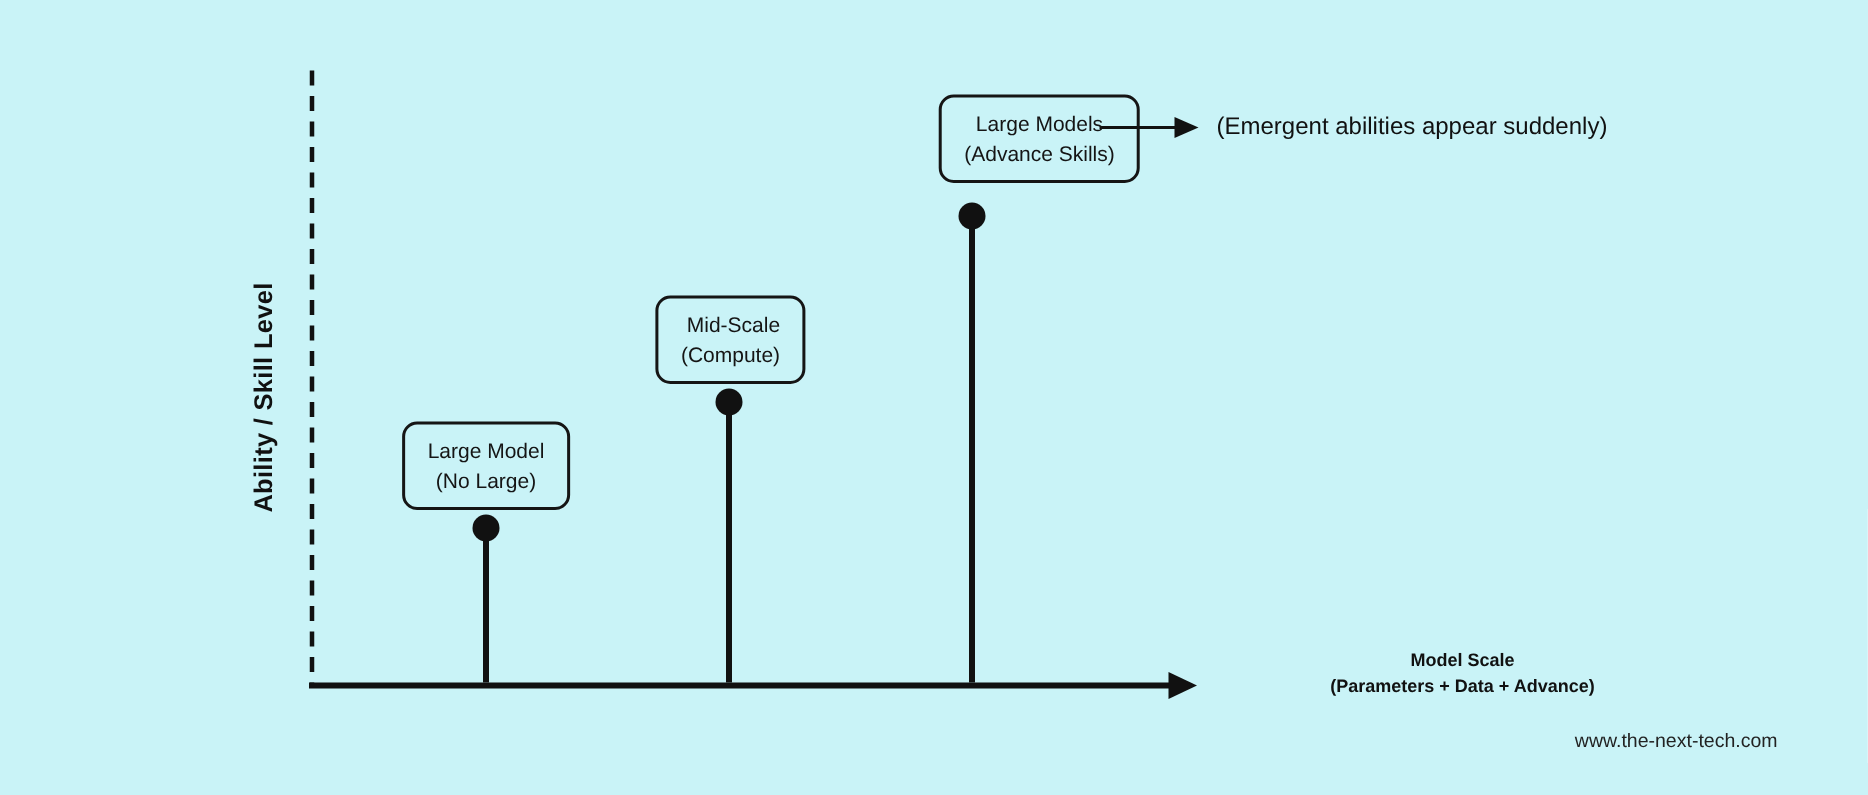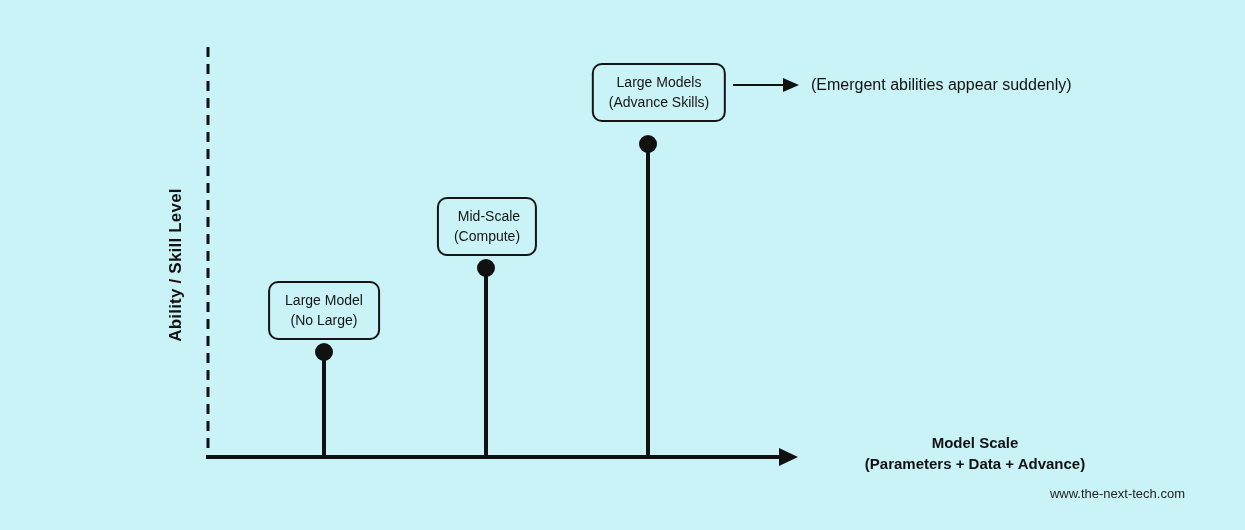--- a/index.html
+++ b/index.html
@@ -52,21 +52,21 @@
     color: #111;
     white-space: nowrap;
   }
   .xlabel {
     position: absolute;
     left: 975px;
     top: 432px;
     transform: translateX(-50%);
     text-align: center;
     font-weight: 700;
-    font-size: 15px;
+    font-size: 12px;
     line-height: 1.4;
     color: #111;
     white-space: nowrap;
   }
   .watermark {
     position: absolute;
     right: 60px;
     top: 486px;
     font-size: 13px;
     color: #222;
@@ -103,21 +103,21 @@
   <div class="node-box" style="left:324px; top:281px;">
     <div>Large Model</div>
     <div>(No Large)</div>
   </div>
 
   <div class="node-box" style="left:487px; top:197px;text-align:right;">
     <div>Mid-Scale</div>
     <div>(Compute)</div>
   </div>
 
-  <div class="node-box" style="left:659px; top:63px;">
+  <div class="node-box" style="left:693px; top:63px;">
     <div>Large Models</div>
     <div>(Advance Skills)</div>
   </div>
 
   <div class="annotation">(Emergent abilities appear suddenly)</div>
 
   <div class="xlabel">
     <div>Model Scale</div>
     <div>(Parameters + Data + Advance)</div>
   </div>

